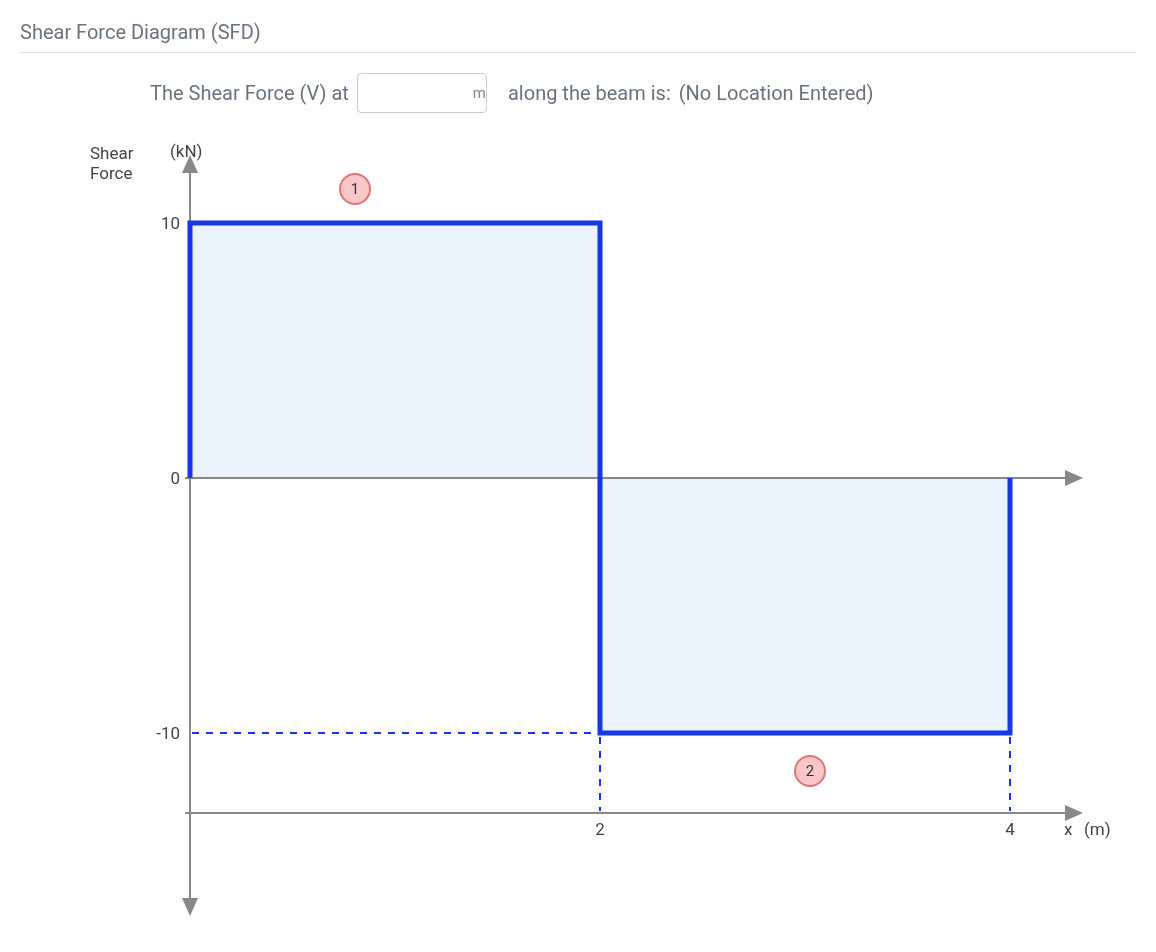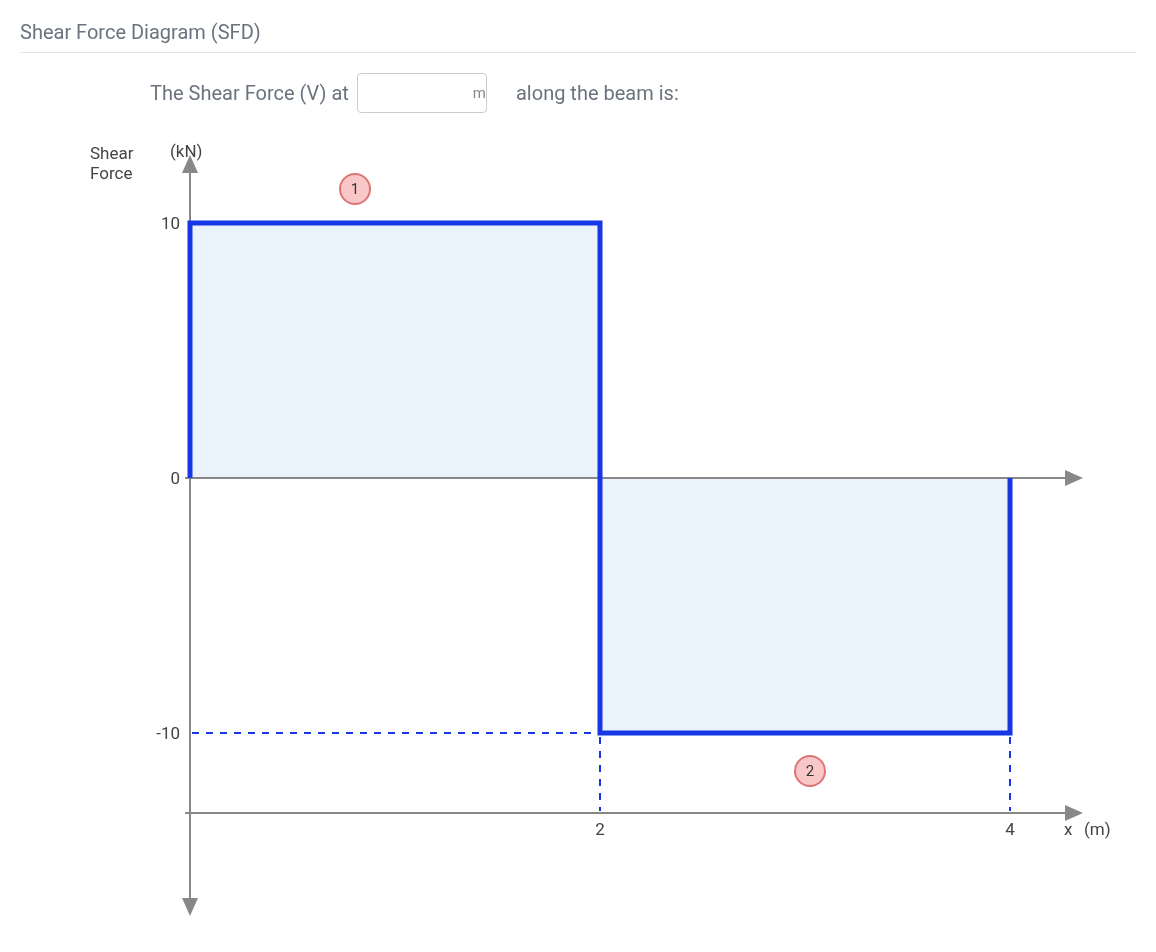--- a/index.html
+++ b/index.html
@@ -60,21 +60,22 @@
 </style>
 </head>
 <body>
 
 <h1 class="page-title">Shear Force Diagram (SFD)</h1>
 
 <div class="prompt-row">
   <span>The Shear Force (V) at</span>
   <input type="text" class="prompt-input" value="" style="">
   <span class="unit-inside">m</span>
-  <span style="margin-left:22px">along the beam is:</span>
+  <span style="margin-left:14px">along the beam is:</span>
+  <span>(No Location Entered)</span>
 </div>
 
 <div class="chart-wrap">
   <svg width="1100" height="790" viewBox="0 0 1100 790">
 
     <rect class="data-fill" x="170" y="90" width="410" height="255"></rect>
     <rect class="data-fill" x="580" y="345" width="410" height="255"></rect>
 
     <line class="axis-line" x1="170" y1="345" x2="170" y2="35"></line>
     <polygon class="axis-arrow" points="170,22 162,40 178,40"></polygon>

